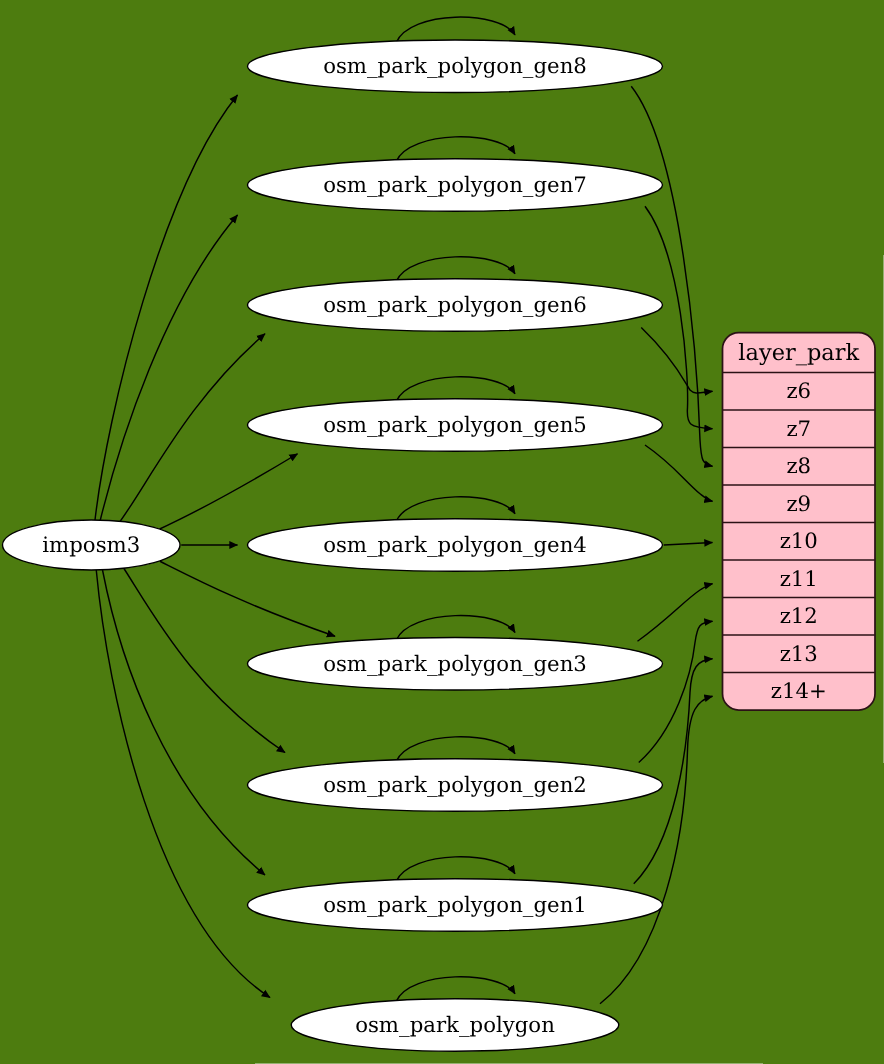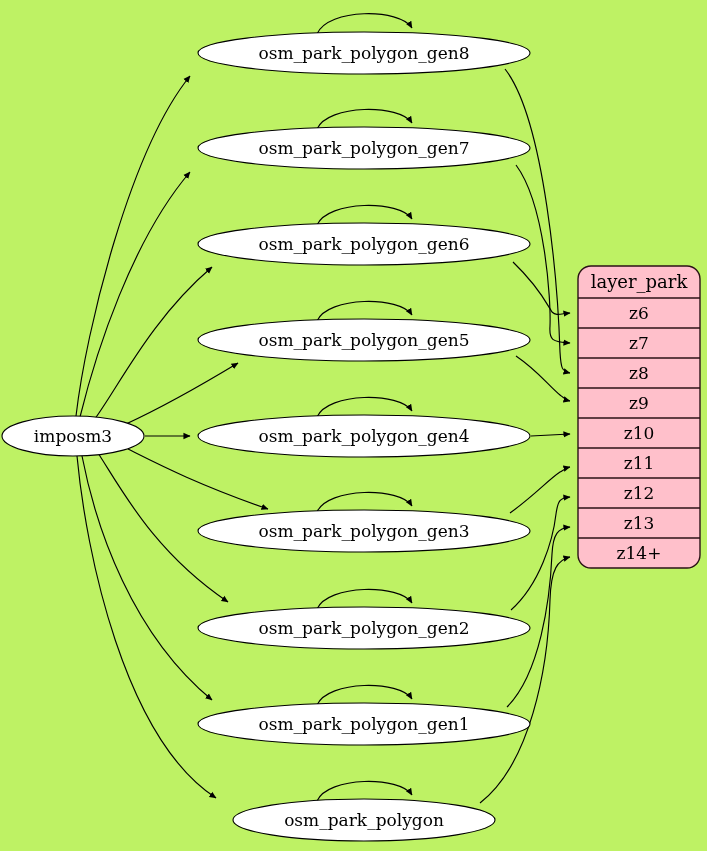--- a/index.html
+++ b/index.html
@@ -4,21 +4,21 @@
 <style>
   html, body {
     margin: 0;
     padding: 0;
     background: #ffffff;
   }
   #canvas {
     position: relative;
     width: 707px;
     height: 851px;
-    background: #bef264;
+    background: #4d7c0f;
     font-family: "DejaVu Serif", "Liberation Serif", serif;
     overflow: hidden;
   }
   svg#graph {
     position: absolute;
     left: 0;
     top: 0;
     width: 707px;
     height: 851px;
   }

